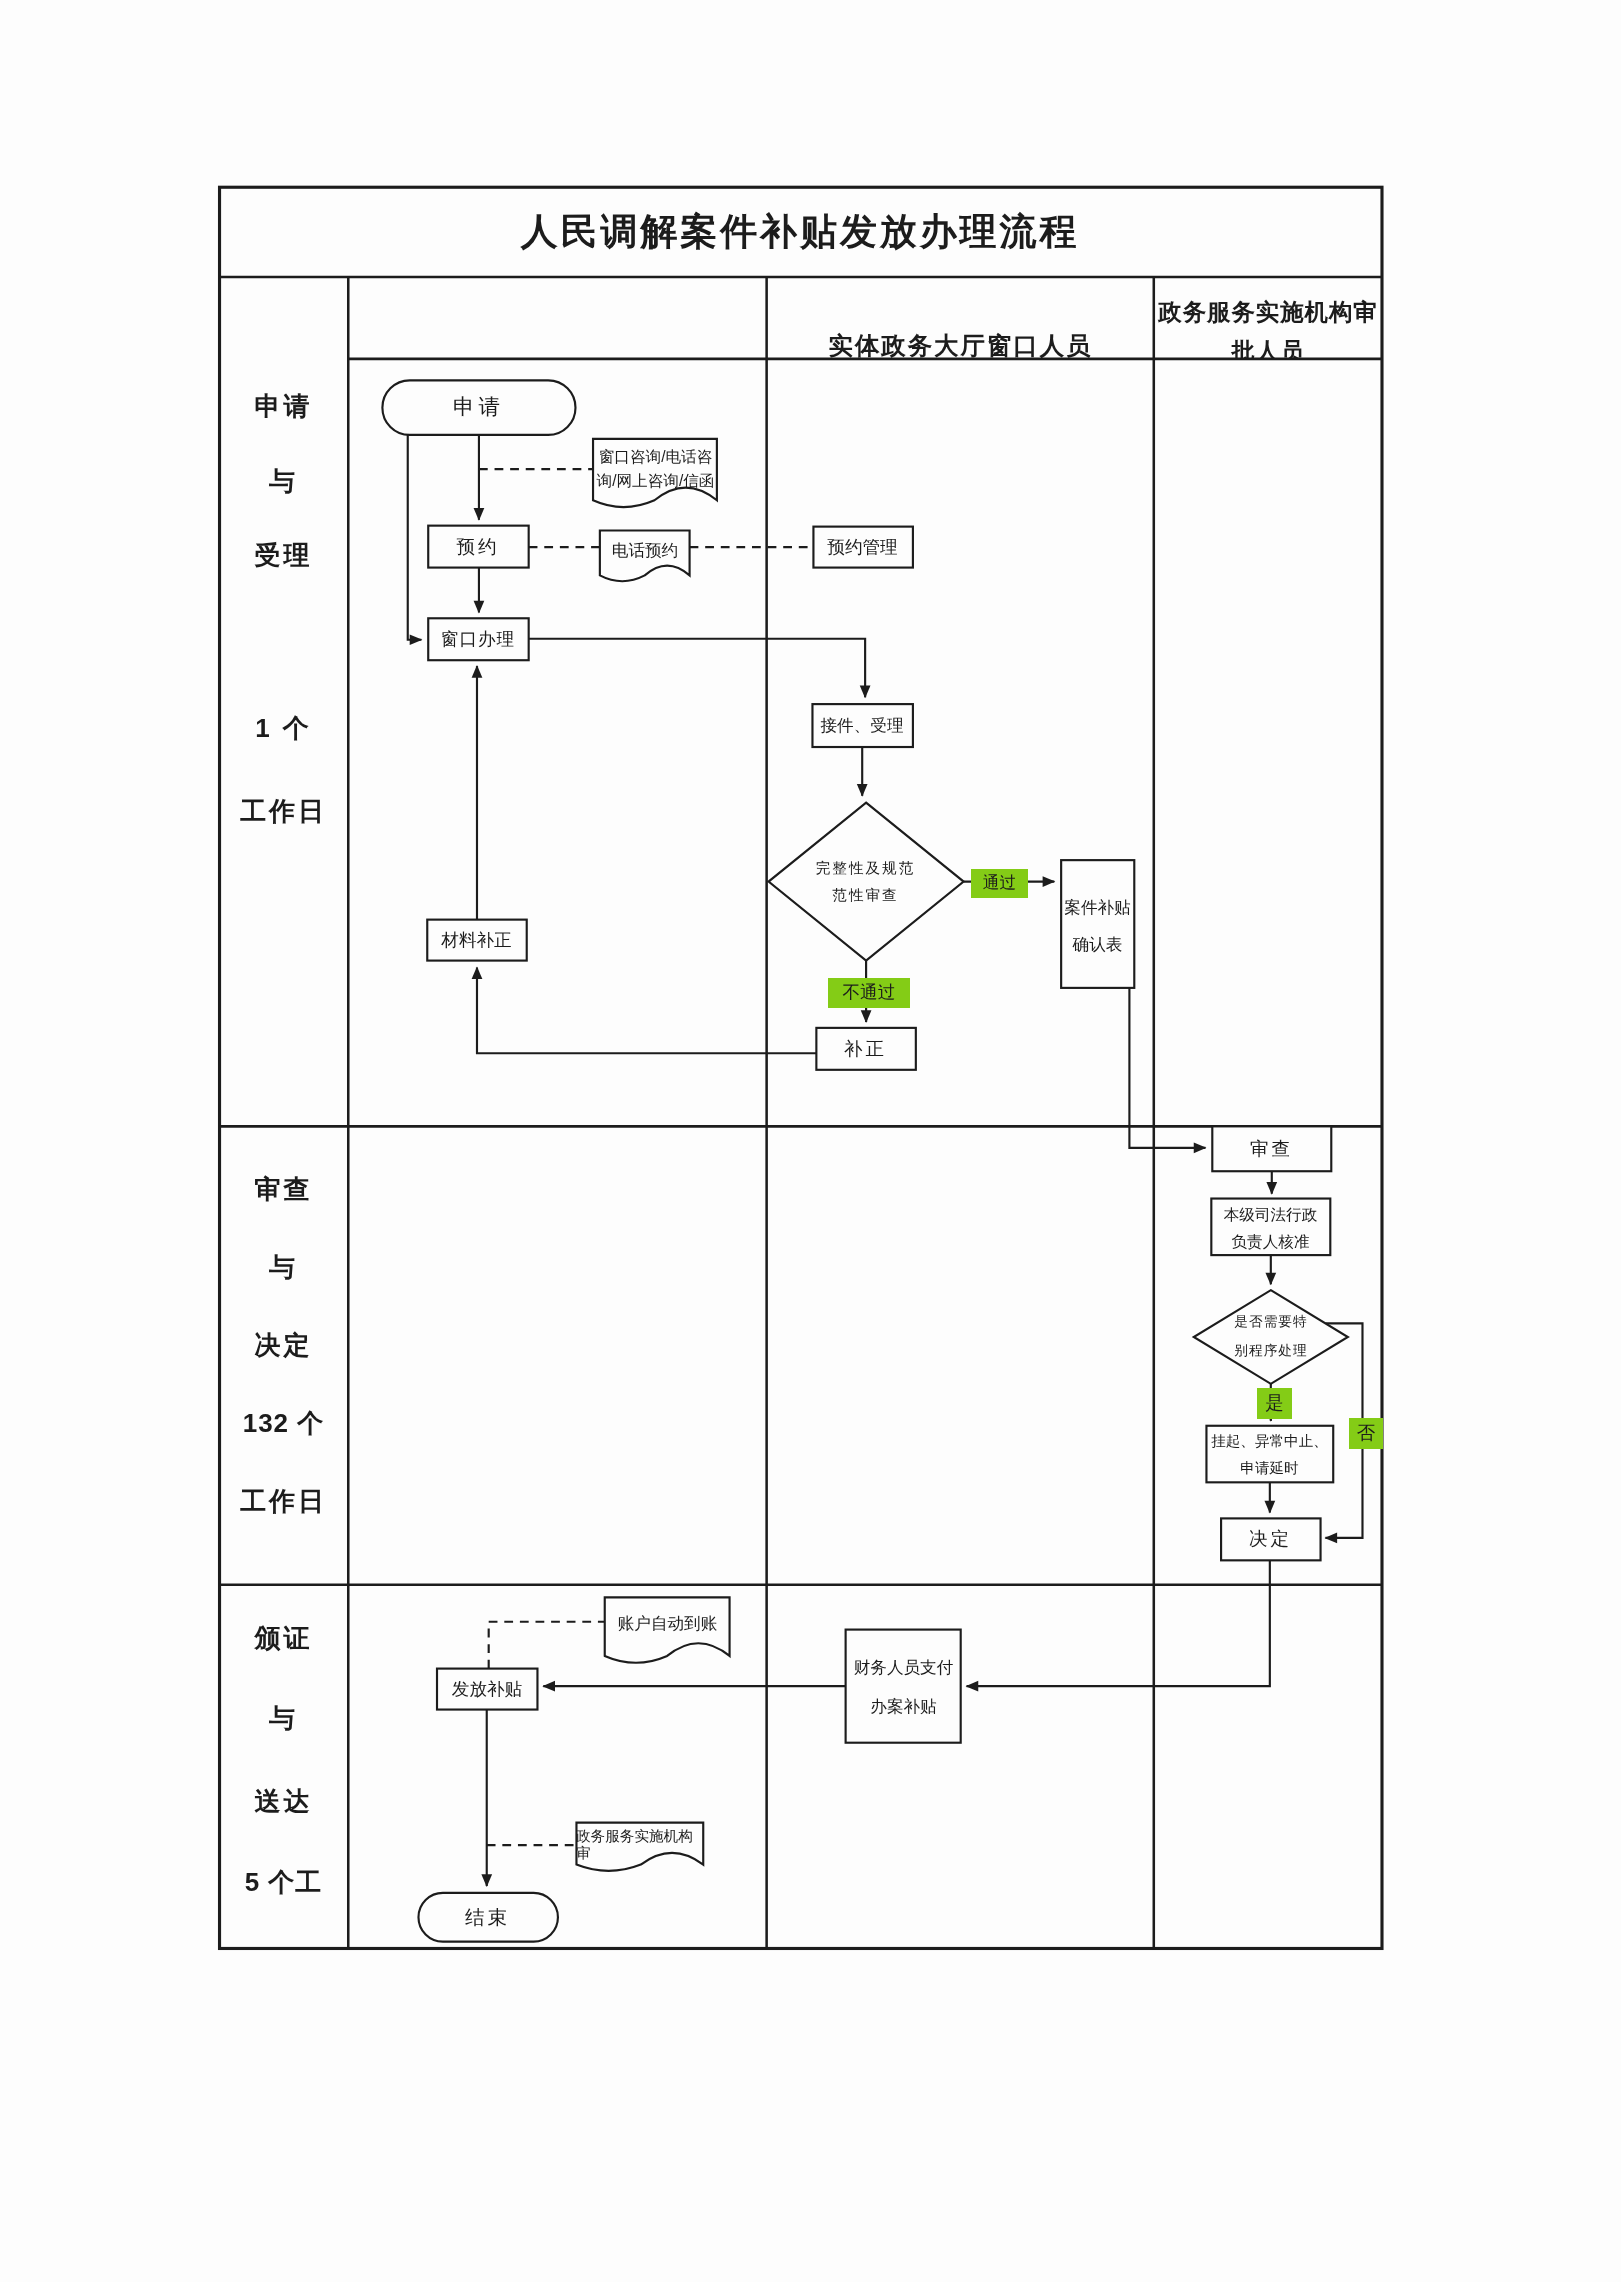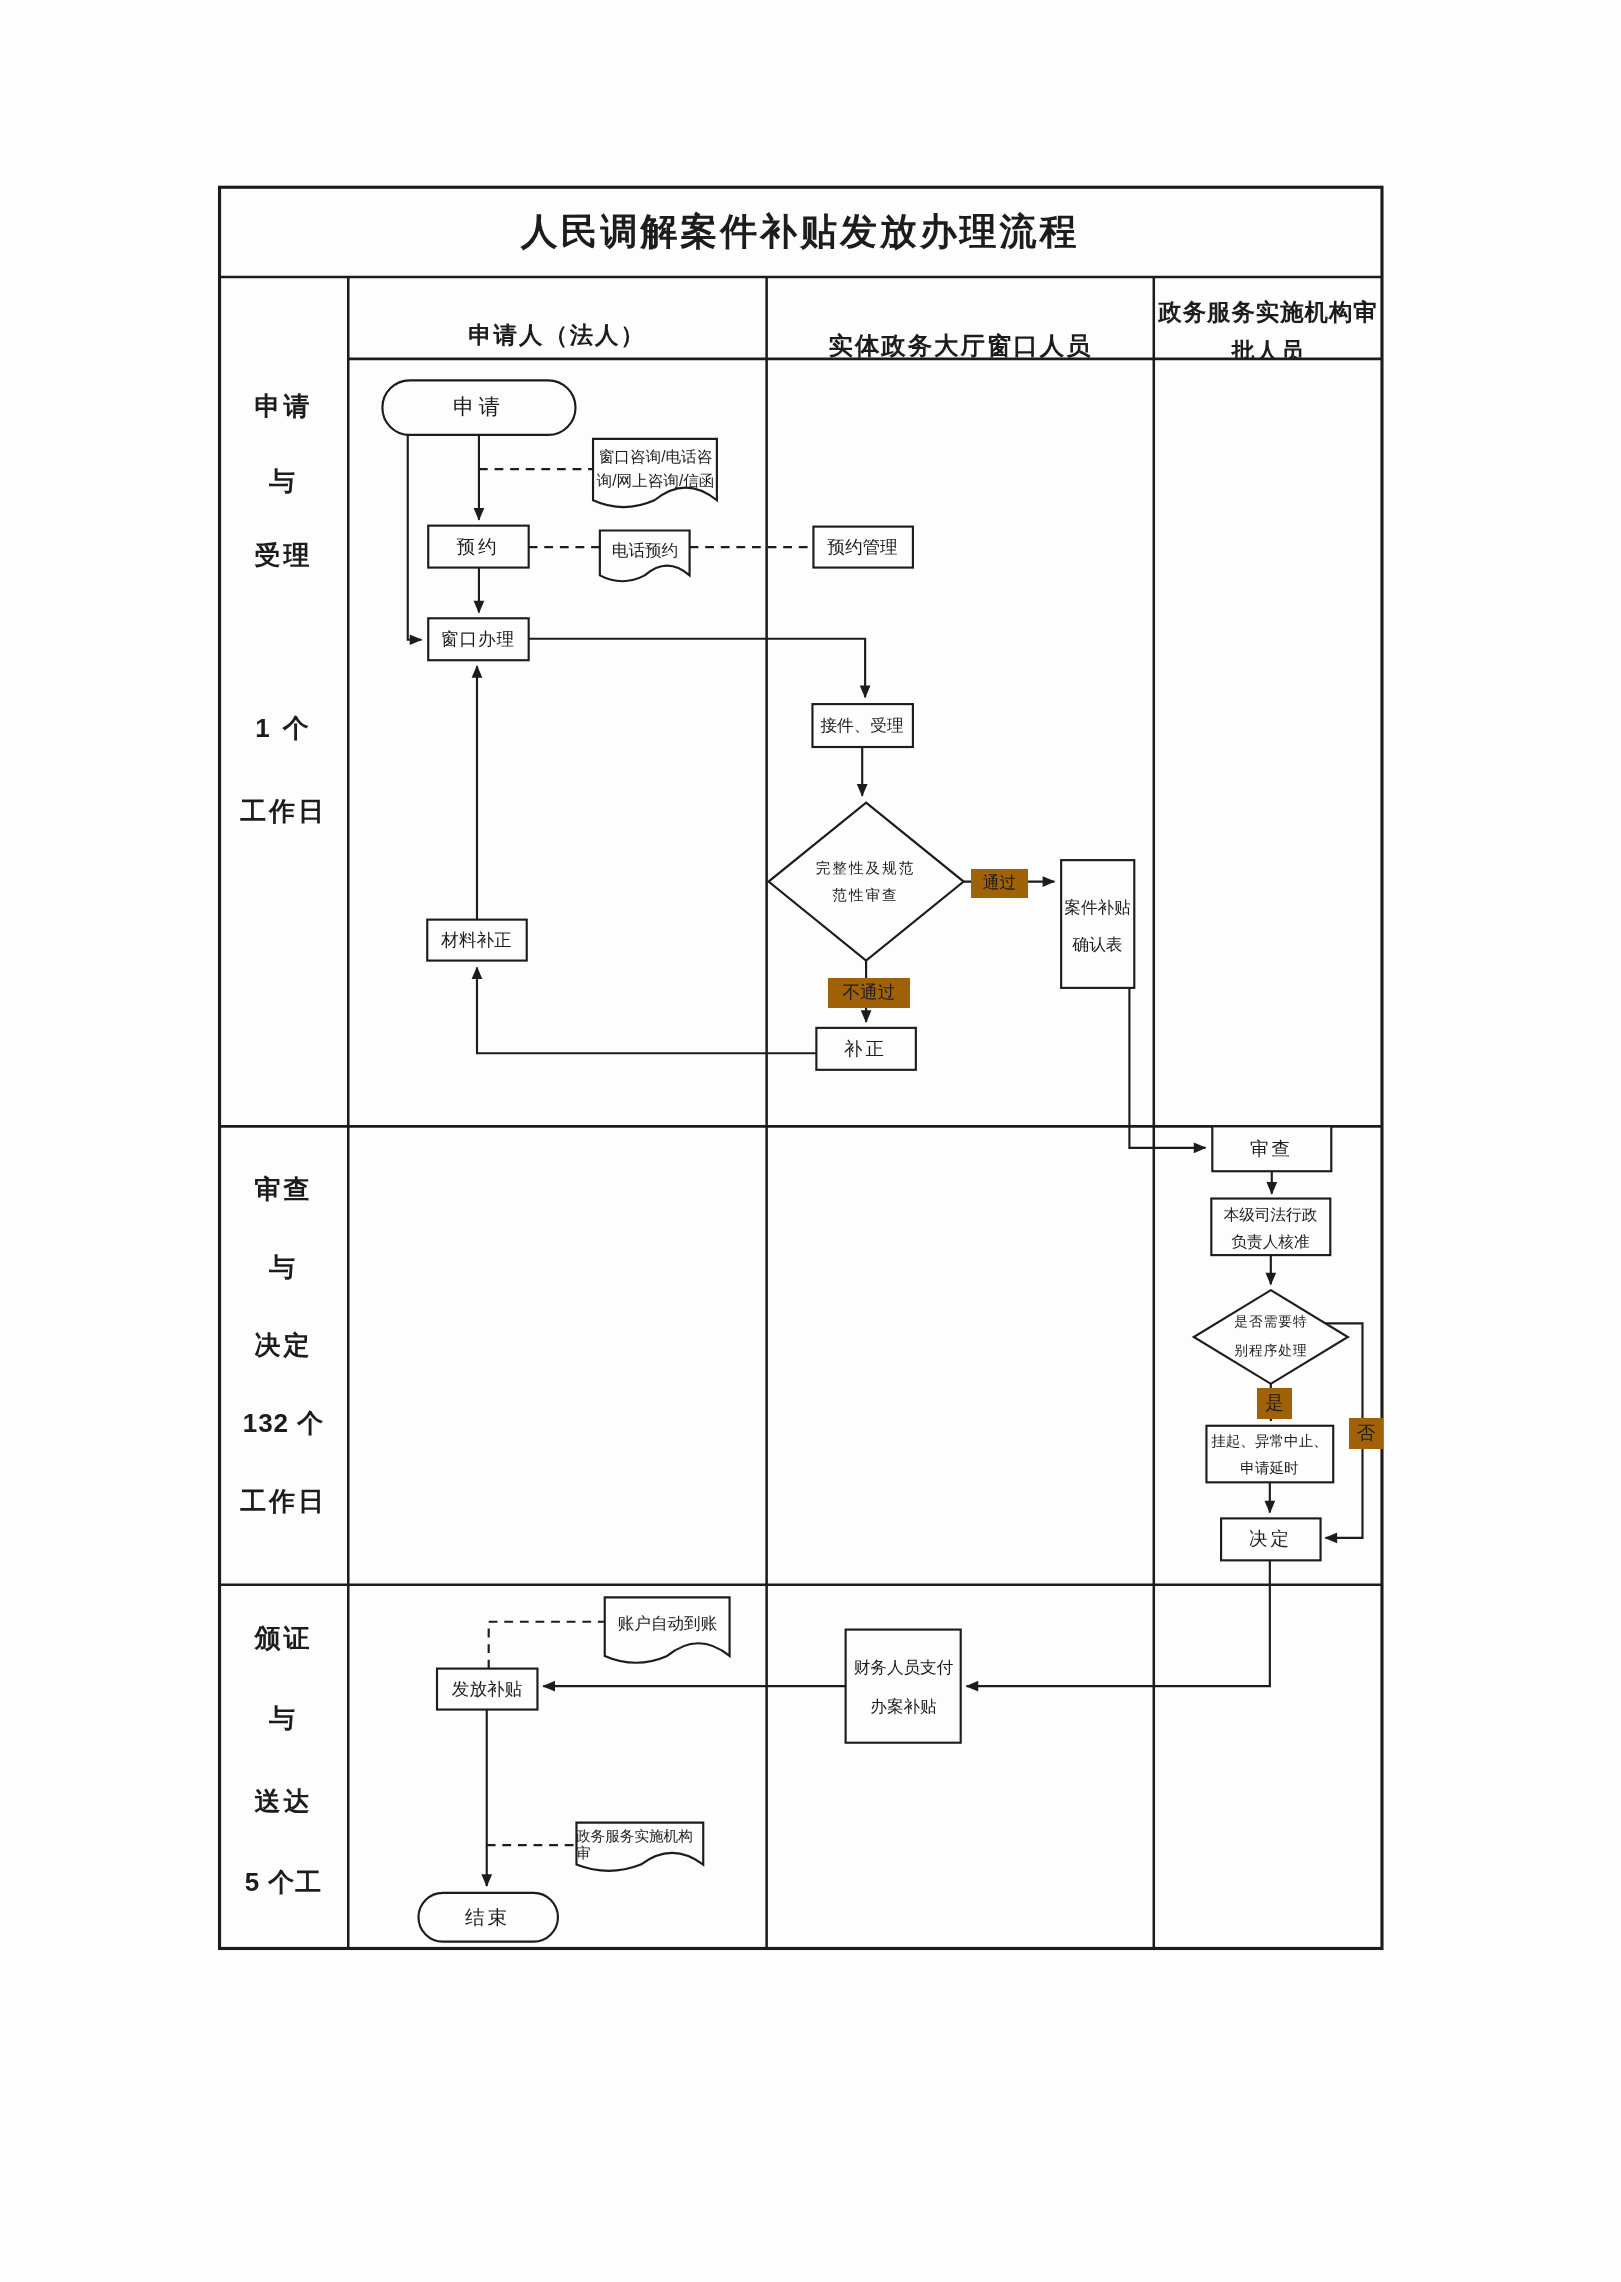--- a/index.html
+++ b/index.html
@@ -6,21 +6,21 @@
   .page{
     position:relative;
     width:1622px;height:2282px;
     background:#fdfdfd;
     font-family:"Liberation Sans","DejaVu Sans",sans-serif;
     color:#1c1c1c;
     overflow:hidden;
   }
   .abs{position:absolute;}
   .ctr{display:flex;align-items:center;justify-content:center;text-align:left;}
-  .edge-lbl{background:#a16207;line-height:1;padding:2px 2.9px;}
+  .edge-lbl{background:#84cc16;line-height:1;padding:2px 2.9px;}
   .clip{overflow:hidden;}
   svg{position:absolute;left:0;top:0;}
   .title{font-size:37px;font-weight:700;letter-spacing:2.9px;}
   .hdr{font-size:23.4px;font-weight:600;letter-spacing:2px;}
   .stage{font-size:26px;font-weight:600;letter-spacing:2.9px;}
   .node{line-height:1.15;}
 </style>
 </head>
 <body>
 
@@ -112,21 +112,20 @@
       <rect x="448" y="1711" width="103" height="42"></rect>
       <path d="M620,1638 L748,1638 L748,1698 Q716,1672 684,1698 Q652,1712 620,1698 Z"></path>
       <rect x="867" y="1671" width="118" height="116"></rect>
       <path d="M591,1869 L721,1869 L721,1912 Q689,1888 657,1912 Q624,1925 591,1912 Z"></path>
       <rect x="429" y="1941" width="143" height="50" rx="25"></rect>
     </g>
   </svg>
 
   <div class="abs ctr title" style="left:219px;top:187px;width:1162px;height:90px;">人民调解案件补贴发放办理流程</div>
 
-  <div class="abs hdr" style="left:348px;top:279px;width:418px;height:76px;display:flex;align-items:flex-end;justify-content:center;padding-bottom:3.9px;box-sizing:border-box;">申请人（法人）</div>
 
   <div class="abs clip" style="left:1154px;top:279px;width:228px;height:80px;">
     <div class="abs hdr" style="left:0;top:13.7px;width:100%;text-align:center;line-height:39px;letter-spacing:1px;">
       <span>政务服务实施机构审</span><br>
       <span>批人员</span>
     </div>
   </div>
 
   <div class="abs clip" style="left:767px;top:279px;width:387px;height:80px;">
     <div class="abs hdr" style="left:0;top:51px;width:100%;text-align:center;font-size:24.4px;">实体政务大厅窗口人员</div>

